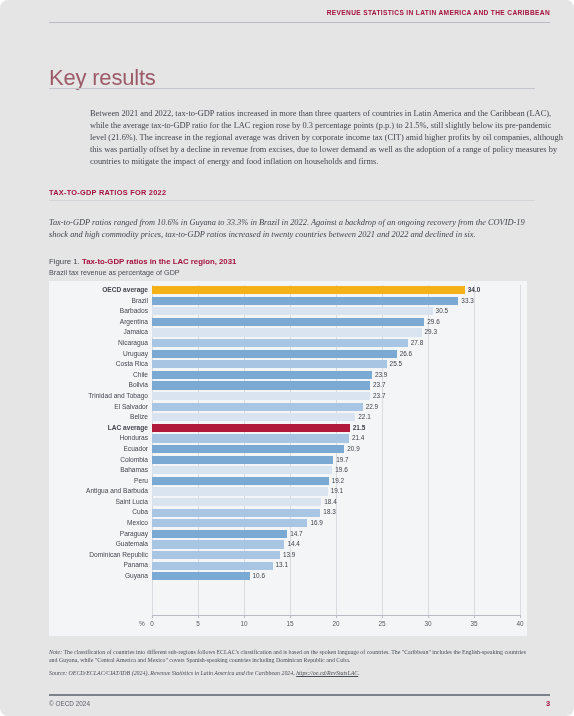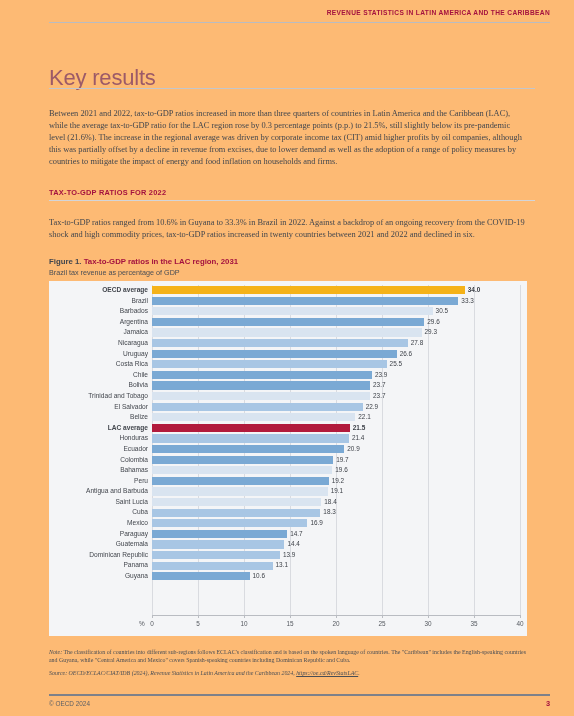--- a/index.html
+++ b/index.html
@@ -12,22 +12,23 @@
     height: 716px;
     font-family: "Liberation Serif", serif;
     color: #3b3f46;
     position: relative;
     overflow: hidden;
   }
   .page {
     position: relative;
     width: 574px;
     height: 716px;
-    background: #fdba74;
+    background: #e5e5e5;
     box-sizing: border-box;
+    border-radius: 8px;
   }
 
   
   .runhead {
     position: absolute;
     top: 9px;
     right: 24px;
     font-family: "Liberation Sans", sans-serif;
     font-size: 6.6px;
     font-weight: bold;
@@ -67,22 +68,22 @@
   
   .para {
     position: absolute;
     left: 49px;
     width: 478px;
     font-size: 8.4px;
     line-height: 11.9px;
     color: #42464d;
     text-align: left;
   }
-  #para-intro { top: 100px; }
-  #para-second { top: 209px; }
+  #para-intro { top: 100px; margin-left: 41px; }
+  #para-second { top: 209px; font-style: italic; }
 
   .section-head {
     position: absolute;
     left: 49px;
     top: 188px;
     font-family: "Liberation Sans", sans-serif;
     font-size: 7.4px;
     font-weight: bold;
     letter-spacing: 0.25px;
     color: #a4123f;
@@ -98,21 +99,21 @@
 
   
   .fig-head {
     position: absolute;
     left: 49px;
     top: 257px;
     font-family: "Liberation Sans", sans-serif;
     font-size: 7.8px;
     color: #42464d;
   }
-  .fig-head .fig-num { font-weight: bold; color: #42464d; }
+  .fig-head .fig-num { font-weight: normal; color: #42464d; }
   .fig-head .fig-title { font-weight: bold; color: #a4123f; }
   .fig-sub {
     position: absolute;
     left: 49px;
     top: 268px;
     font-family: "Liberation Sans", sans-serif;
     font-size: 7.2px;
     color: #4a4e55;
   }
 

